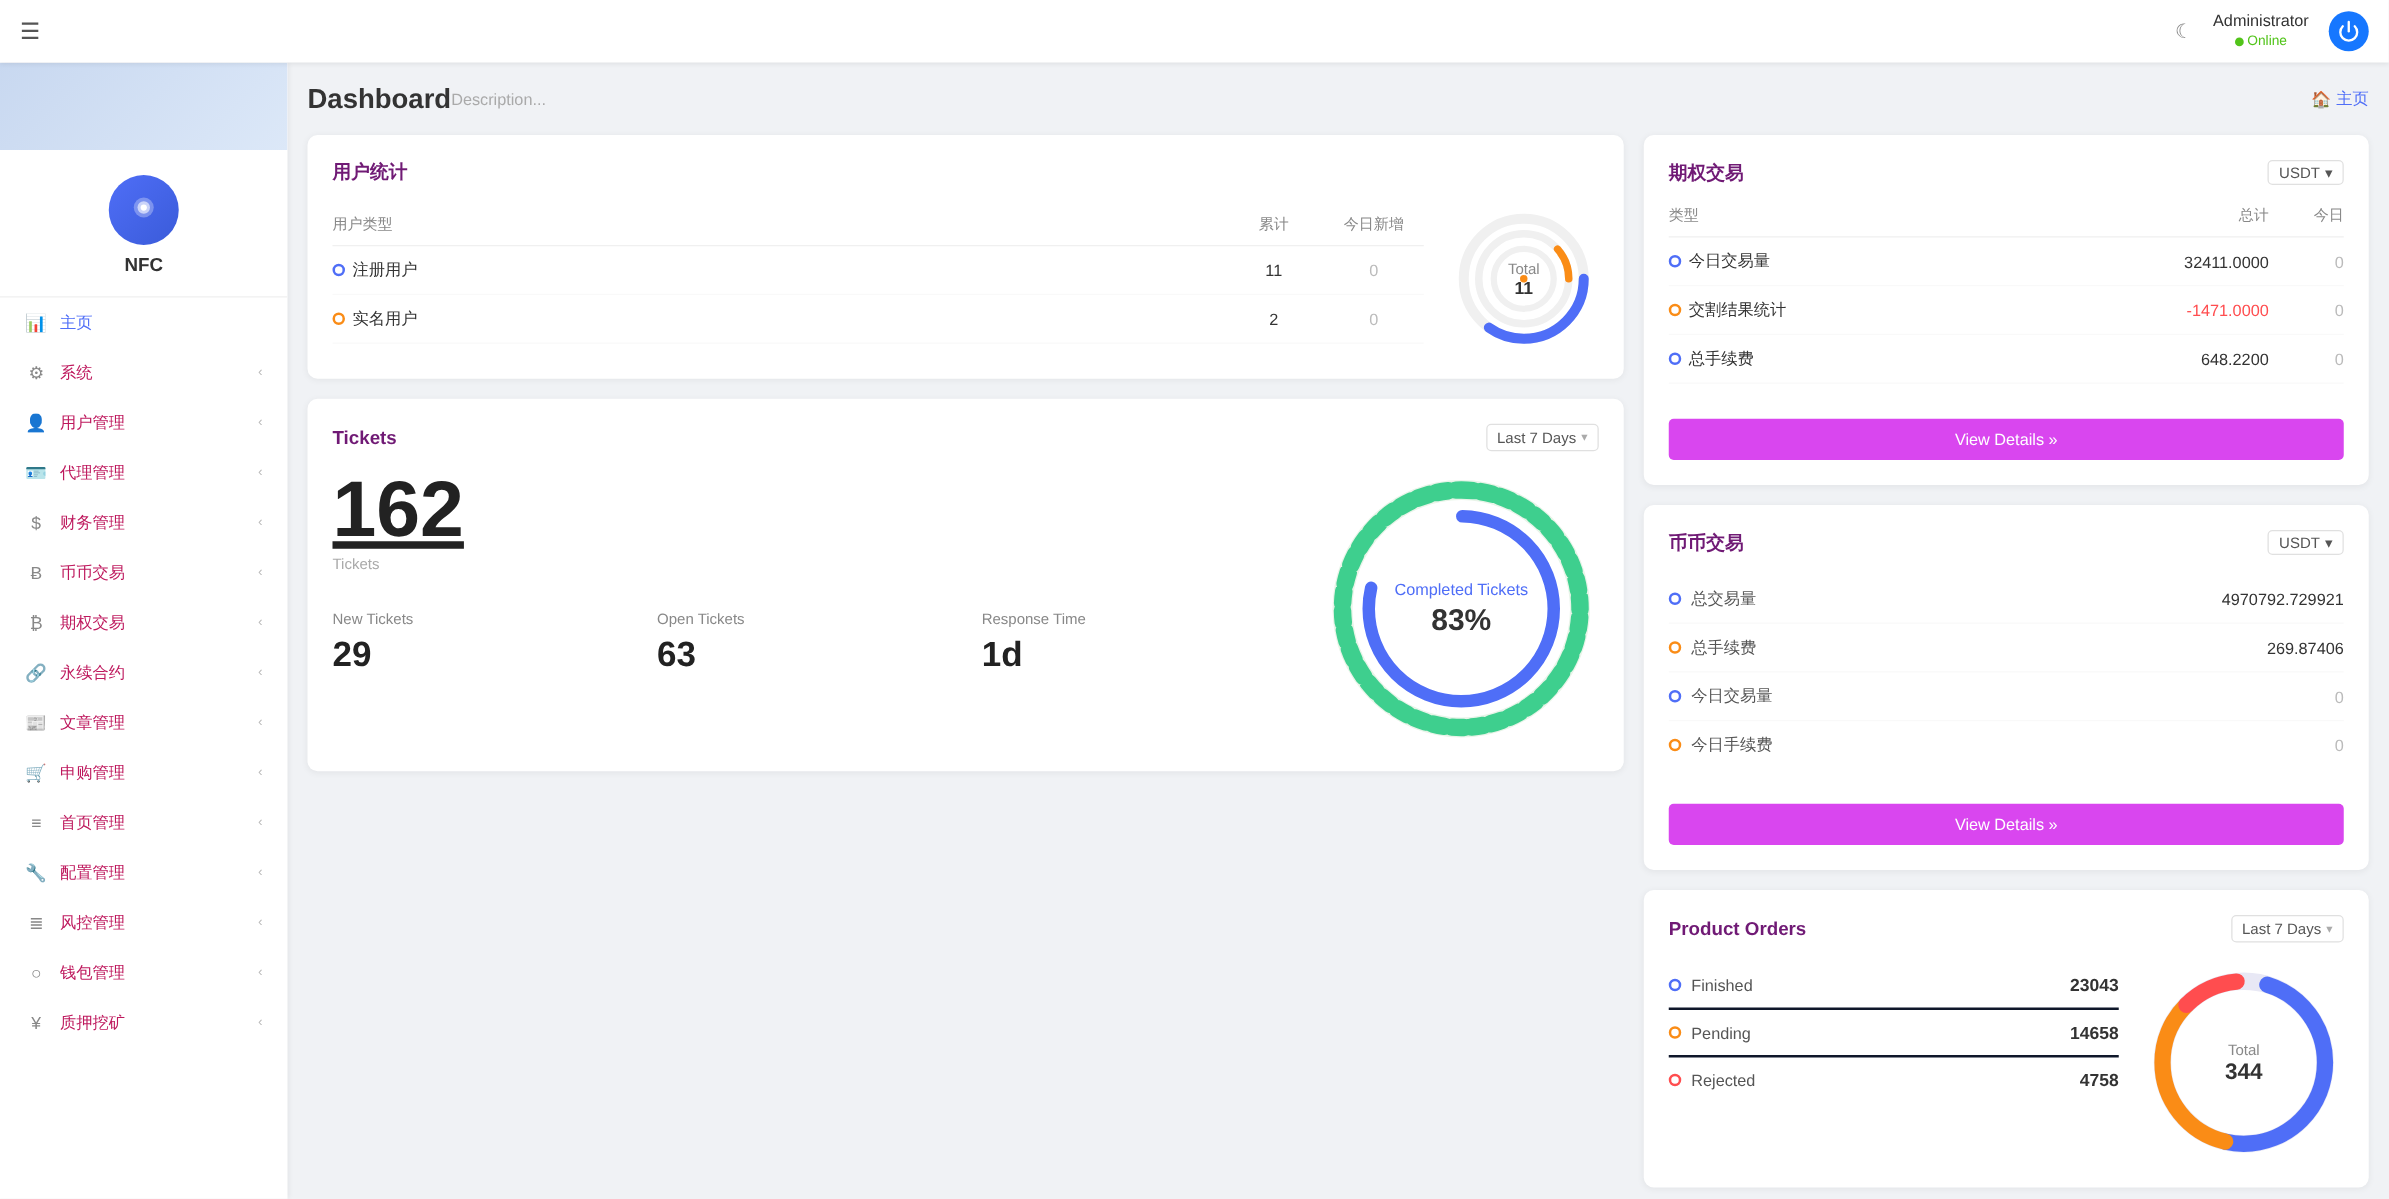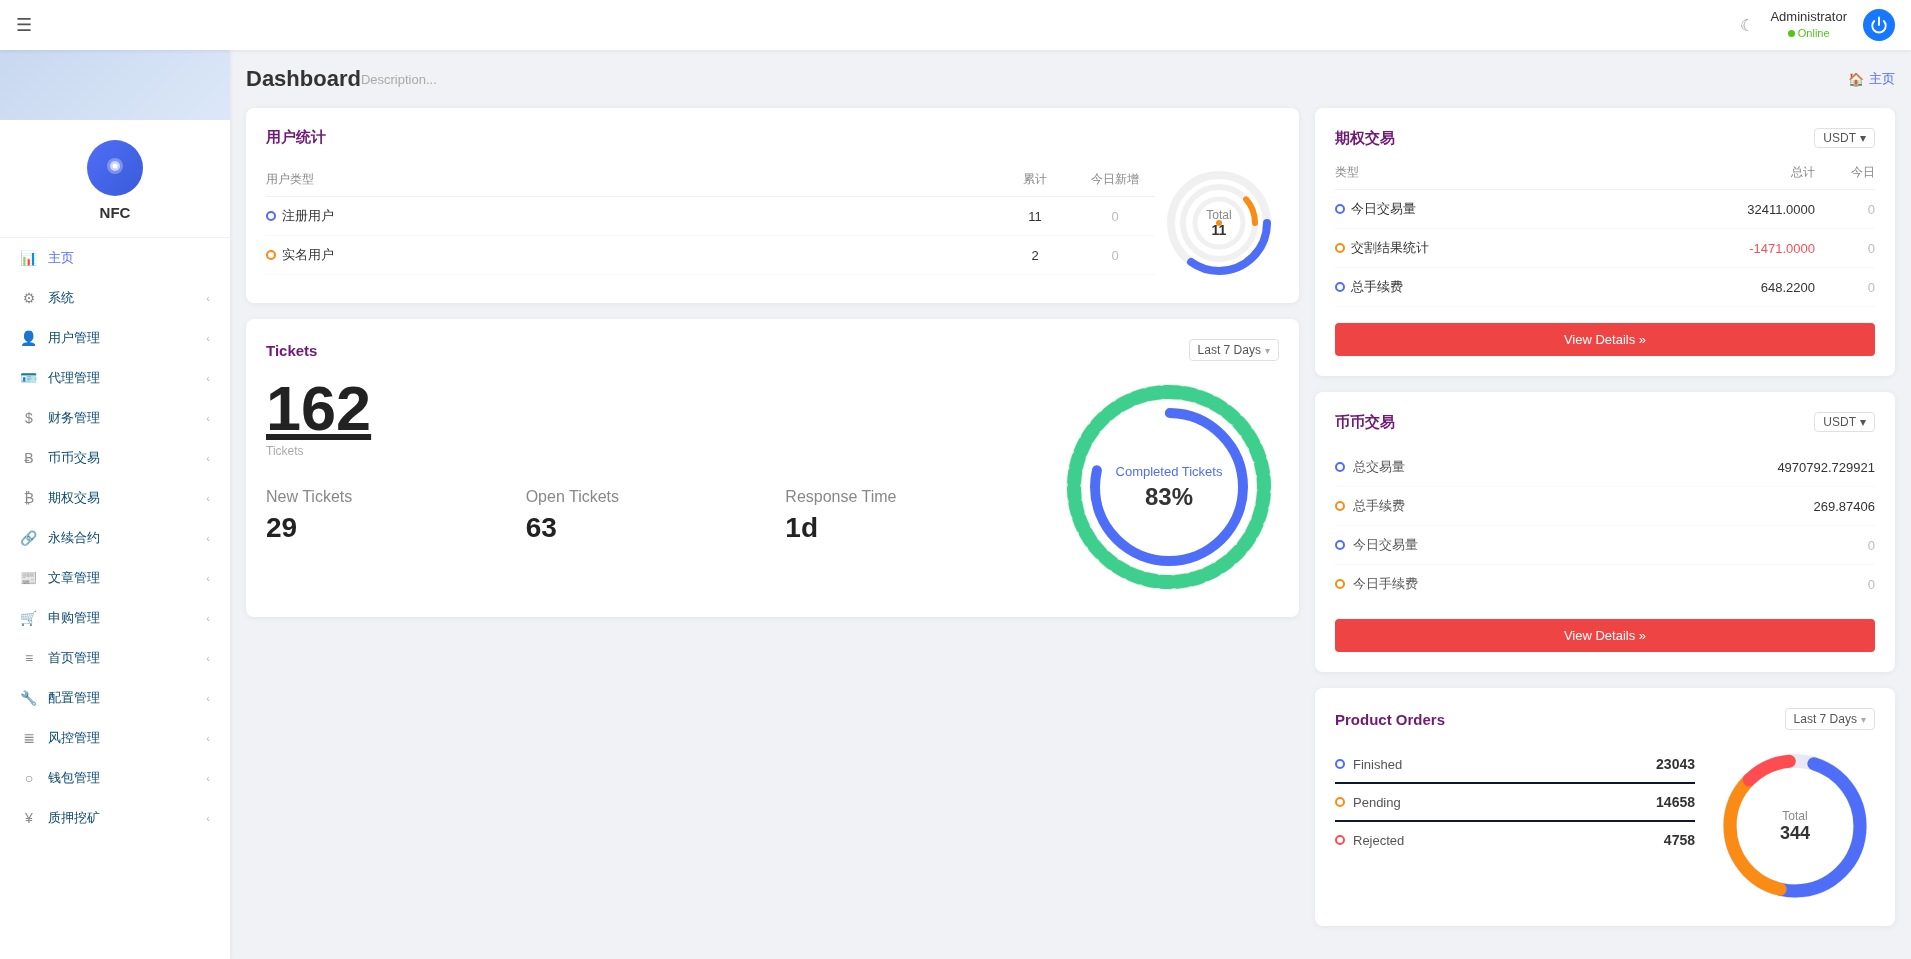--- a/index.html
+++ b/index.html
@@ -42,21 +42,21 @@
     .logo-text { font-size: 15px; font-weight: 600; color: #333; }
 
     .nav-item {
       display: flex; align-items: center; justify-content: space-between;
       padding: 11px 20px; cursor: pointer; transition: background 0.2s;
     }
     .nav-item.active { color: #4f6ef7; }
     .nav-item-left { display: flex; align-items: center; gap: 10px; }
     .nav-icon { font-size: 14px; color: #888; width: 18px; text-align: center; }
     .nav-item.active .nav-icon { color: #4f6ef7; }
-    .nav-label { font-size: 13px; color: #0c4a6e; }
+    .nav-label { font-size: 13px; color: #be185d; }
     .nav-item.active .nav-label { color: #4f6ef7; font-weight: 500; }
     .nav-arrow { font-size: 11px; color: #bbb; }
 
     
     .main {
       margin-top: 50px; margin-left: 230px; padding: 16px;
       min-height: calc(100vh - 50px);
     }
 
     
@@ -77,21 +77,21 @@
     .right-col { display: flex; flex-direction: column; gap: 16px; }
 
     
     .card {
       background: #fff; border-radius: 8px; padding: 20px;
       box-shadow: 0 1px 6px rgba(0,0,0,0.06);
     }
     .card-title { font-size: 15px; font-weight: 700; color: #701a75; margin-bottom: 16px; }
 
     
-    .user-stats-inner { display: flex; align-items: center; gap: 4px; justify-content: flex-end; }
+    .user-stats-inner { display: flex; align-items: center; gap: 20px; justify-content: flex-end; }
     .user-stats-table { flex: 1; }
     .stats-header { display: grid; grid-template-columns: 1fr 80px 80px; padding: 0 0 8px; border-bottom: 1px solid #f0f0f0; }
     .stats-header span { font-size: 12px; color: #888; text-align: center; }
     .stats-header span:first-child { text-align: left; }
     .stats-row { display: grid; grid-template-columns: 1fr 80px 80px; padding: 10px 0; border-bottom: 1px solid #f9f9f9; align-items: center; }
     .stats-row .label { display: flex; align-items: center; gap: 6px; }
     .dot { width: 10px; height: 10px; border-radius: 50%; border: 2px solid; flex-shrink: 0; }
     .dot-blue { border-color: #4f6ef7; }
     .dot-orange { border-color: #fa8c16; }
     .dot-red { border-color: #ff4d4f; }
@@ -104,21 +104,21 @@
     .donut-center { position: absolute; top: 50%; left: 50%; transform: translate(-50%, -50%); text-align: center; }
     .donut-center .dc-label { font-size: 12px; color: #888; }
     .donut-center .dc-value { font-size: 14px; font-weight: 600; color: #333; }
 
     
     .tickets-inner { display: flex; align-items: flex-start; gap: 30px; }
     .tickets-left { flex: 1; }
     .ticket-count { font-size: 63px; font-weight: 700; color: #222; line-height: 1; margin-bottom: 4px; text-decoration: underline; }
     .ticket-label { font-size: 12px; color: #aaa; margin-bottom: 30px; }
     .ticket-stats { display: grid; grid-template-columns: 1fr 1fr 1fr; gap: 16px; margin-top: 20px; }
-    .ticket-stat-item .ts-label { font-size: 16px; color: #888; margin-bottom: 6px; }
+    .ticket-stat-item .ts-label { font-size: 12px; color: #888; margin-bottom: 6px; }
     .ticket-stat-item .ts-val { font-size: 28px; font-weight: 600; color: #222; }
     .tickets-right { width: 220px; height: 220px; position: relative; display: flex; align-items: center; justify-content: center; }
     .tickets-donut-center { position: absolute; text-align: center; }
     .tickets-donut-center .tdc-label { font-size: 13px; color: #4f6ef7; font-weight: 500; margin-bottom: 4px; }
     .tickets-donut-center .tdc-pct { font-size: 24px; font-weight: 700; color: #333; }
 
     
     .card-header { display: flex; align-items: center; justify-content: space-between; margin-bottom: 16px; }
     .card-filter {
       display: flex; align-items: center; gap: 4px; border: 1px solid #e0e0e0;
@@ -131,21 +131,21 @@
     .options-header { display: grid; grid-template-columns: 1fr 120px 60px; padding: 0 0 8px; border-bottom: 1px solid #f0f0f0; }
     .options-header span { font-size: 12px; color: #888; }
     .options-header span:nth-child(2) { text-align: right; }
     .options-header span:nth-child(3) { text-align: right; }
     .options-row { display: grid; grid-template-columns: 1fr 120px 60px; padding: 10px 0; border-bottom: 1px solid #f9f9f9; align-items: center; }
     .options-row .label { display: flex; align-items: center; gap: 6px; font-size: 13px; }
     .options-row .num { text-align: right; font-size: 13px; color: #333; }
     .options-row .num.zero { color: #bbb; }
     .options-row .num.red { color: #ff4d4f; }
     .view-details-btn {
-      width: 100%; margin-top: 16px; background: #ef4444; color: #fff;
+      width: 100%; margin-top: 28px; background: #d946ef; color: #fff;
       border: none; border-radius: 4px; padding: 9px 0; font-size: 13px; cursor: pointer;
       font-weight: 500;
     }
     .usdt-badge {
       display: flex; align-items: center; gap: 4px; font-size: 12px; color: #555;
       border: 1px solid #e0e0e0; border-radius: 4px; padding: 2px 8px; cursor: pointer;
     }
 
     
     .coin-stats-list { list-style: none; }

